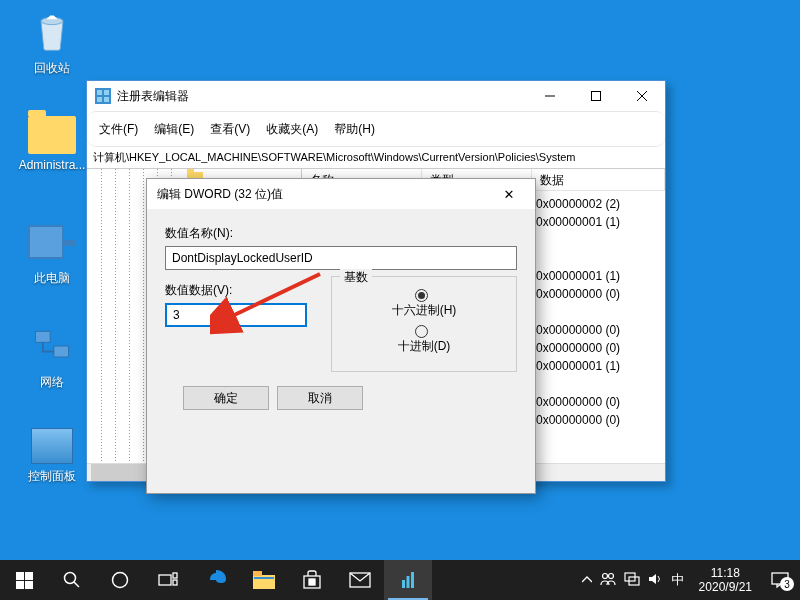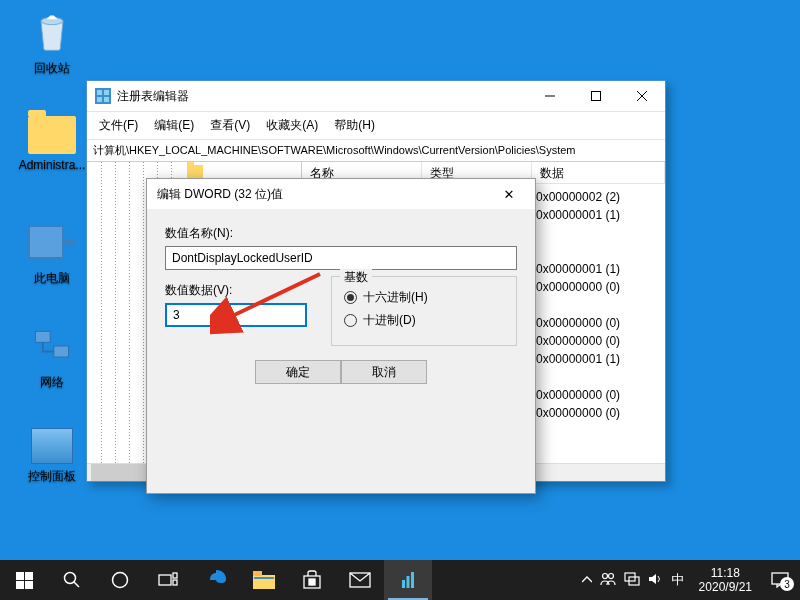--- a/index.html
+++ b/index.html
@@ -1,20 +1,20 @@
 <!DOCTYPE html>
 <html><head>
 <meta charset="utf-8">
 <style>
   * { box-sizing: border-box; font-family: 'Microsoft YaHei', 'Segoe UI', sans-serif; }
   body { margin:0; width:800px; height:600px; background:#1a8be0; overflow:hidden; position:relative; }
 
   
   .desktop { position:absolute; top:0; left:0; width:100%; height:560px; }
-  .dicon { position:absolute; width:76px; text-align:center; color:#000000; font-size:12px; text-shadow:0 1px 2px rgba(0,0,0,.6); }
+  .dicon { position:absolute; width:76px; text-align:center; color:#ffffff; font-size:12px; text-shadow:0 1px 2px rgba(0,0,0,.6); }
   .dicon .glyph { width:48px; height:48px; margin:0 auto 4px; display:flex; align-items:center; justify-content:center; }
   .recycle { top:8px; left:14px; }
   .recycle .glyph svg { width:44px; height:44px; }
   .admin { top:110px; left:14px; }
   .admin .glyph { background:#ffd869; border-radius:2px; position:relative; width:48px; height:38px; margin-top:6px; }
   .admin .glyph::before { content:""; position:absolute; top:-6px; left:0; width:18px; height:6px; background:#ffd869; border-radius:2px 2px 0 0; }
   .thispc { top:218px; left:14px; }
   .thispc .glyph { position:relative; }
   .thispc .glyph::before { content:""; display:block; width:42px; height:30px; border:2px solid #3a7fbf; background:#5aa0de; margin:0 auto; }
   .thispc .glyph::after { content:""; display:block; width:16px; height:6px; background:#3a7fbf; margin:2px auto 0; }
@@ -25,21 +25,21 @@
   .ctrlpanel .glyph { background:linear-gradient(#7fc0f0,#3a8fd0); border:1px solid #2a6fae; width:42px; height:36px; margin-top:6px; position:relative; display:grid; grid-template-columns:1fr 1fr; grid-template-rows:1fr 1fr; gap:2px; padding:4px; }
   .ctrlpanel .glyph span { background:#fff; border-radius:1px; }
 
   
   .regwin { position:absolute; top:80px; left:86px; width:580px; height:402px; background:#fff; border:1px solid #4a8fd8; box-shadow:5px 5px 8px rgba(0,0,0,.25); }
   .titlebar { height:30px; display:flex; align-items:center; padding:0 0 0 8px; background:#fff; }
   .titlebar .ticon { width:16px; height:16px; margin-right:6px; }
   .titlebar .ttitle { font-size:12px; flex:1; color:#000; }
   .winbtns { display:flex; height:100%; }
   .winbtn { width:46px; display:flex; align-items:center; justify-content:center; color:#000; font-size:10px; }
-  .menubar { height:29px; border-top:1px solid #e5e5e5; border-bottom:1px solid #e5e5e5; display:flex; align-items:center; font-size:12px; padding:0 4px; }
+  .menubar { height:36px; border-top:1px solid #e5e5e5; border-bottom:1px solid #e5e5e5; display:flex; align-items:center; font-size:12px; padding:0 4px;border-radius:9px; }
   .menubar span { padding:0 8px; }
   .addrbar { height:22px; border-bottom:1px solid #ccc; display:flex; align-items:center; font-size:11px; padding:0 6px; background:#fff; white-space:nowrap; overflow:hidden; }
   .regbody { display:flex; height:calc(100% - 30px - 22px - 22px - 18px); }
   .treepane { width:215px; border-right:1px solid #ccc; overflow:hidden; position:relative; font-size:12px; background:#fff; }
   .treepane .folder { display:flex; align-items:center; height:18px; padding-left:100px; white-space:nowrap; }
   .treepane .folder .fico { width:16px; height:13px; background:#ffd869; margin-right:4px; position:relative; flex-shrink:0; }
   .treepane .folder .fico::before { content:""; position:absolute; top:-3px; left:0; width:7px; height:3px; background:#ffd869; }
   .treelines { position:absolute; top:0; left:0; width:100px; height:100%; }
   .treelines .vline { position:absolute; top:0; bottom:0; width:1px; background:repeating-linear-gradient(to bottom, #999 0 1px, transparent 1px 3px); }
   .listpane { flex:1; position:relative; font-size:12px; }
@@ -62,24 +62,24 @@
   .dlg .dtitle { background:#fff; height:30px; display:flex; align-items:center; padding:0 10px; font-size:12px; }
   .dlg .dclose { width:32px; text-align:center; font-size:13px; }
   .dlg .dbody { padding:10px 18px 0; font-size:12px; }
   .dbody label { display:block; margin:6px 0 4px; }
   .nameField { width:100%; height:24px; border:1px solid #7a7a7a; background:#fff; padding:0 6px; font-size:12px; }
   .row2 { display:flex; gap:24px; margin-top:6px; }
   .valcol { width:142px; }
   .valField { width:100%; height:24px; border:2px solid #0078d7; background:#fff; padding:0 6px; font-size:12px; outline:none; }
   .radix { border:1px solid #ccc; padding:6px 12px 10px; flex:1; position:relative; }
   .radix .legend { position:absolute; top:-8px; left:8px; background:#f0f0f0; padding:0 4px; font-size:12px; }
-  .radio { display:flex; align-items:center; margin:6px 0; font-size:12px; }
+  .radio { display:flex; align-items:center; margin:6px 0; font-size:12px;flex-direction:column; }
   .radio .r { width:13px; height:13px; border:1px solid #333; border-radius:50%; margin-right:6px; display:flex; align-items:center; justify-content:center; }
   .radio .r.on::after { content:""; width:7px; height:7px; background:#333; border-radius:50%; }
-  .dlgbtns { display:flex; justify-content:center; padding:14px 18px 0; }
+  .dlgbtns { display:flex; justify-content:flex-start; gap:8px; padding:14px 18px 0; }
   .dlgbtns button { width:86px; height:24px; font-size:12px; background:#e1e1e1; border:1px solid #adadad; }
 
   
   .arrow { position:absolute; top:266px; left:210px; pointer-events:none; }
 
   
   .taskbar { position:absolute; bottom:0; left:0; width:100%; height:40px; background:#1f1f1f; display:flex; align-items:center; color:#fff; }
   .tb-left { display:flex; height:100%; }
   .tb-item { width:48px; display:flex; align-items:center; justify-content:center; position:relative; }
   .tb-item.active { background:#3a3a3a; }

